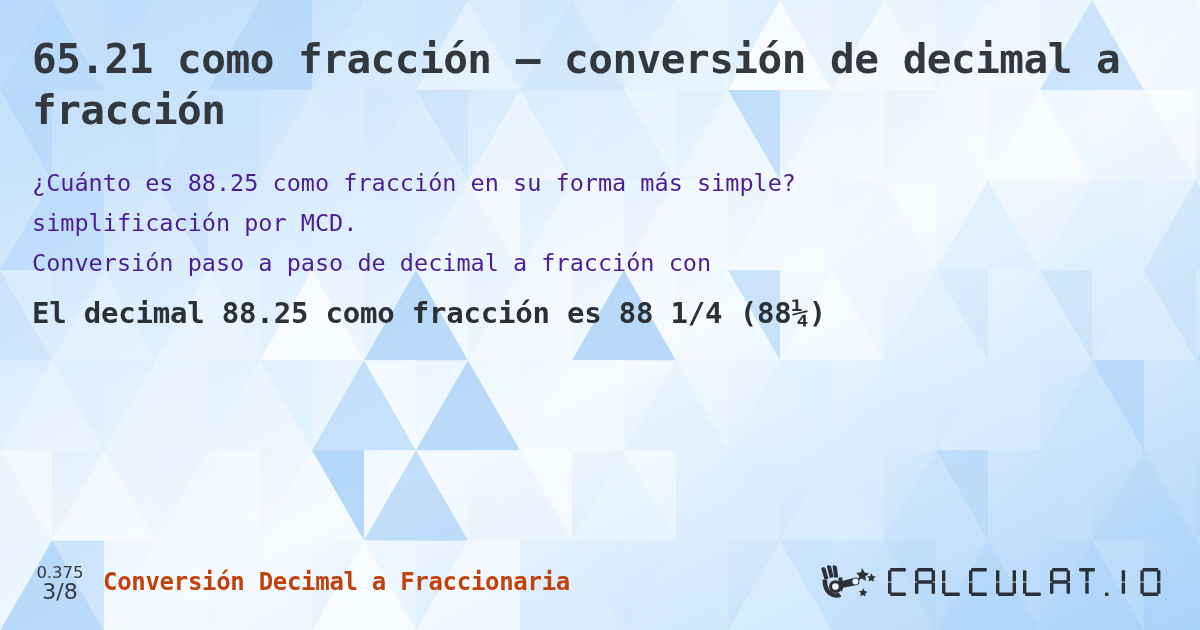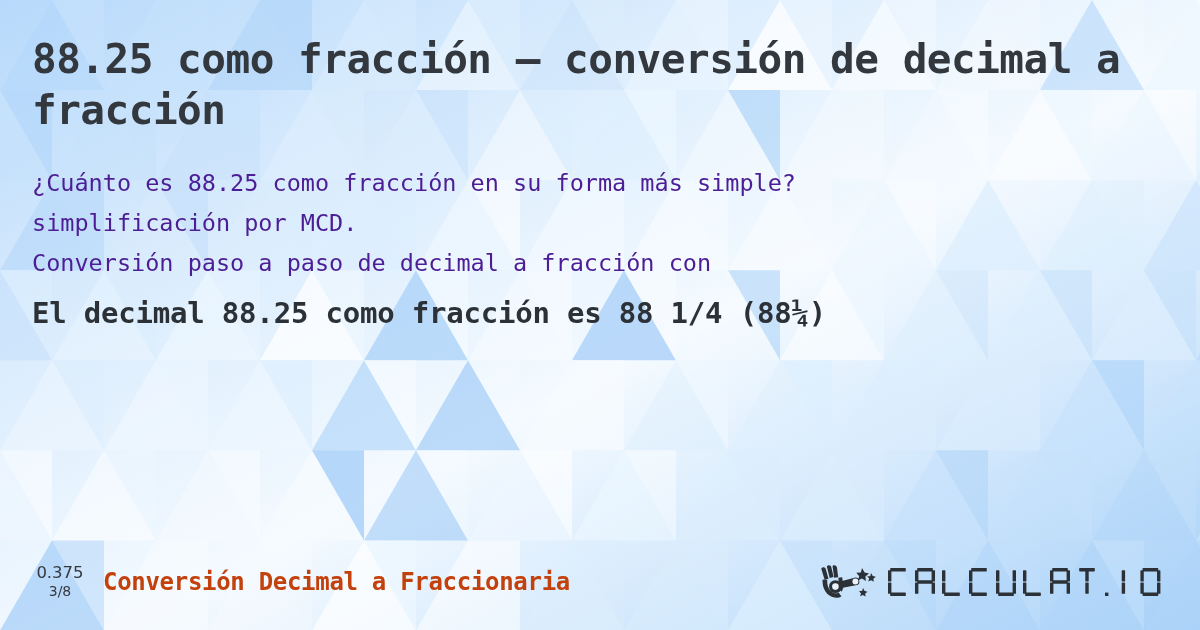--- a/index.html
+++ b/index.html
@@ -70,21 +70,21 @@
   .frac-icon {
     font-family:"DejaVu Sans", sans-serif;
     font-weight:400;
     color:#33393e;
     text-align:center;
     line-height:19px;
     display:flex; flex-direction:column; align-items:center;
     min-width:52px;
   }
   .frac-icon .num { font-size:16.5px; }
-  .frac-icon .den { font-size:14px; }
+  .frac-icon .den { font-size:22px; }
 
   .footer-title {
     font-family:"DejaVu Sans Mono", monospace;
     font-weight:700;
     font-size:24px;
     letter-spacing:-0.3px;
     color:#c2410c;
     white-space:nowrap;
   }
 
@@ -360,21 +360,21 @@
         <polygon points="1196,720.512 1248,630.448 1300,720.512" fill="#c6e1fb" opacity="0.62"></polygon>
         <polygon points="1248,630.448 1300,630.448 1300,720.512" fill="#dceefd" opacity="0.40"></polygon>
         <polygon points="1300,720.512 1352,630.448 1404,720.512" fill="#c6e1fb" opacity="0.65"></polygon>
         <polygon points="1352,630.448 1404,630.448 1404,720.512" fill="#c6e1fb" opacity="0.57"></polygon>
       </g>
   </svg>
 </div>
 
 <div class="page">
 
-  <h1 class="title">88.25 como fracción – conversión de decimal a fracción</h1>
+  <h1 class="title">65.21 como fracción – conversión de decimal a fracción</h1>
 
   <div class="lead">
     <p>¿Cuánto es 88.25 como fracción en su forma más simple?</p>
     <p>simplificación por MCD.</p>
     <p>Conversión paso a paso de decimal a fracción con</p>
   </div>
 
   <div class="answer">El decimal 88.25 como fracción es 88 1/4 (88¼)</div>
 
   <div class="footer">

